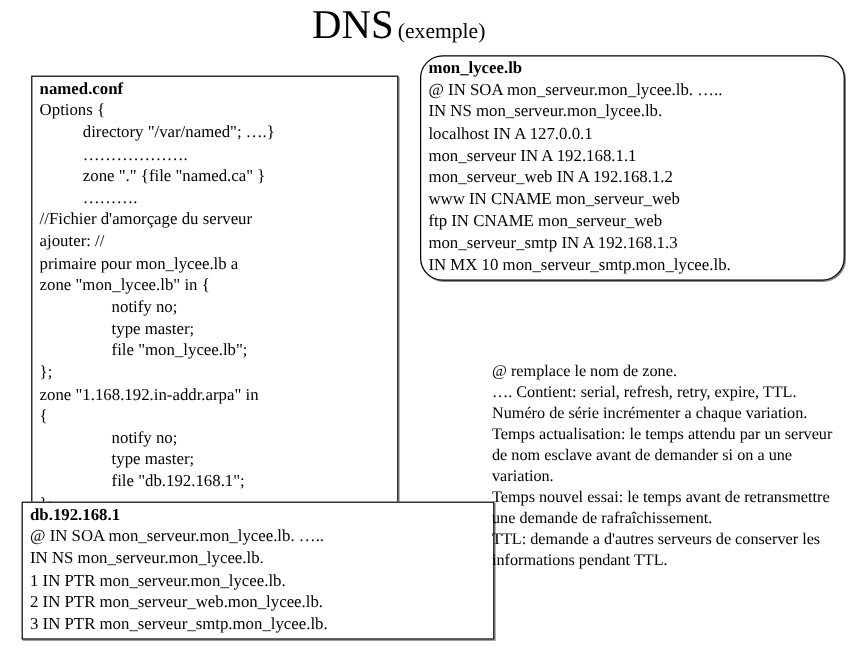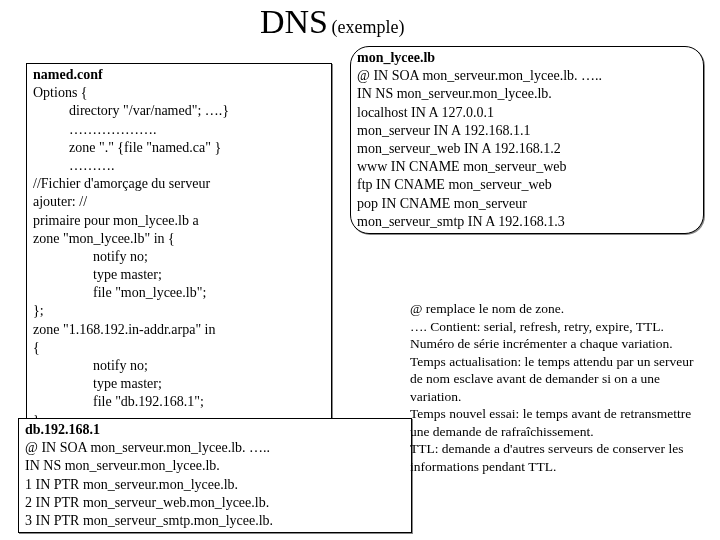--- a/index.html
+++ b/index.html
@@ -96,22 +96,22 @@
 
 <div id="box-zone" class="box">
   <span class="bold row">mon_lycee.lb</span>
   <span class="row">@     IN   SOA mon_serveur.mon_lycee.lb. …..</span>
   <span class="row">IN NS   mon_serveur.mon_lycee.lb.</span>
   <span class="row">localhost                         IN A       127.0.0.1</span>
   <span class="row">mon_serveur                    IN A       192.168.1.1</span>
   <span class="row">mon_serveur_web             IN A       192.168.1.2</span>
   <span class="row">www                  IN CNAME        mon_serveur_web</span>
   <span class="row">ftp                      IN CNAME         mon_serveur_web</span>
-  <span class="row">pop                    IN CNAME        mon_serveur</span>
   <span class="row">mon_serveur_smtp            IN A       192.168.1.3</span>
+  <span class="row">IN MX       10 mon_serveur_smtp.mon_lycee.lb.</span>
 </div>
 
 <div id="box-db" class="box">
   <span class="bold row">db.192.168.1</span>
   <span class="row">@      IN   SOA mon_serveur.mon_lycee.lb. …..</span>
   <span class="row">IN NS   mon_serveur.mon_lycee.lb.</span>
   <span class="row">1        IN PTR    mon_serveur.mon_lycee.lb.</span>
   <span class="row">2        IN PTR    mon_serveur_web.mon_lycee.lb.</span>
   <span class="row">3        IN PTR    mon_serveur_smtp.mon_lycee.lb.</span>
 </div>

